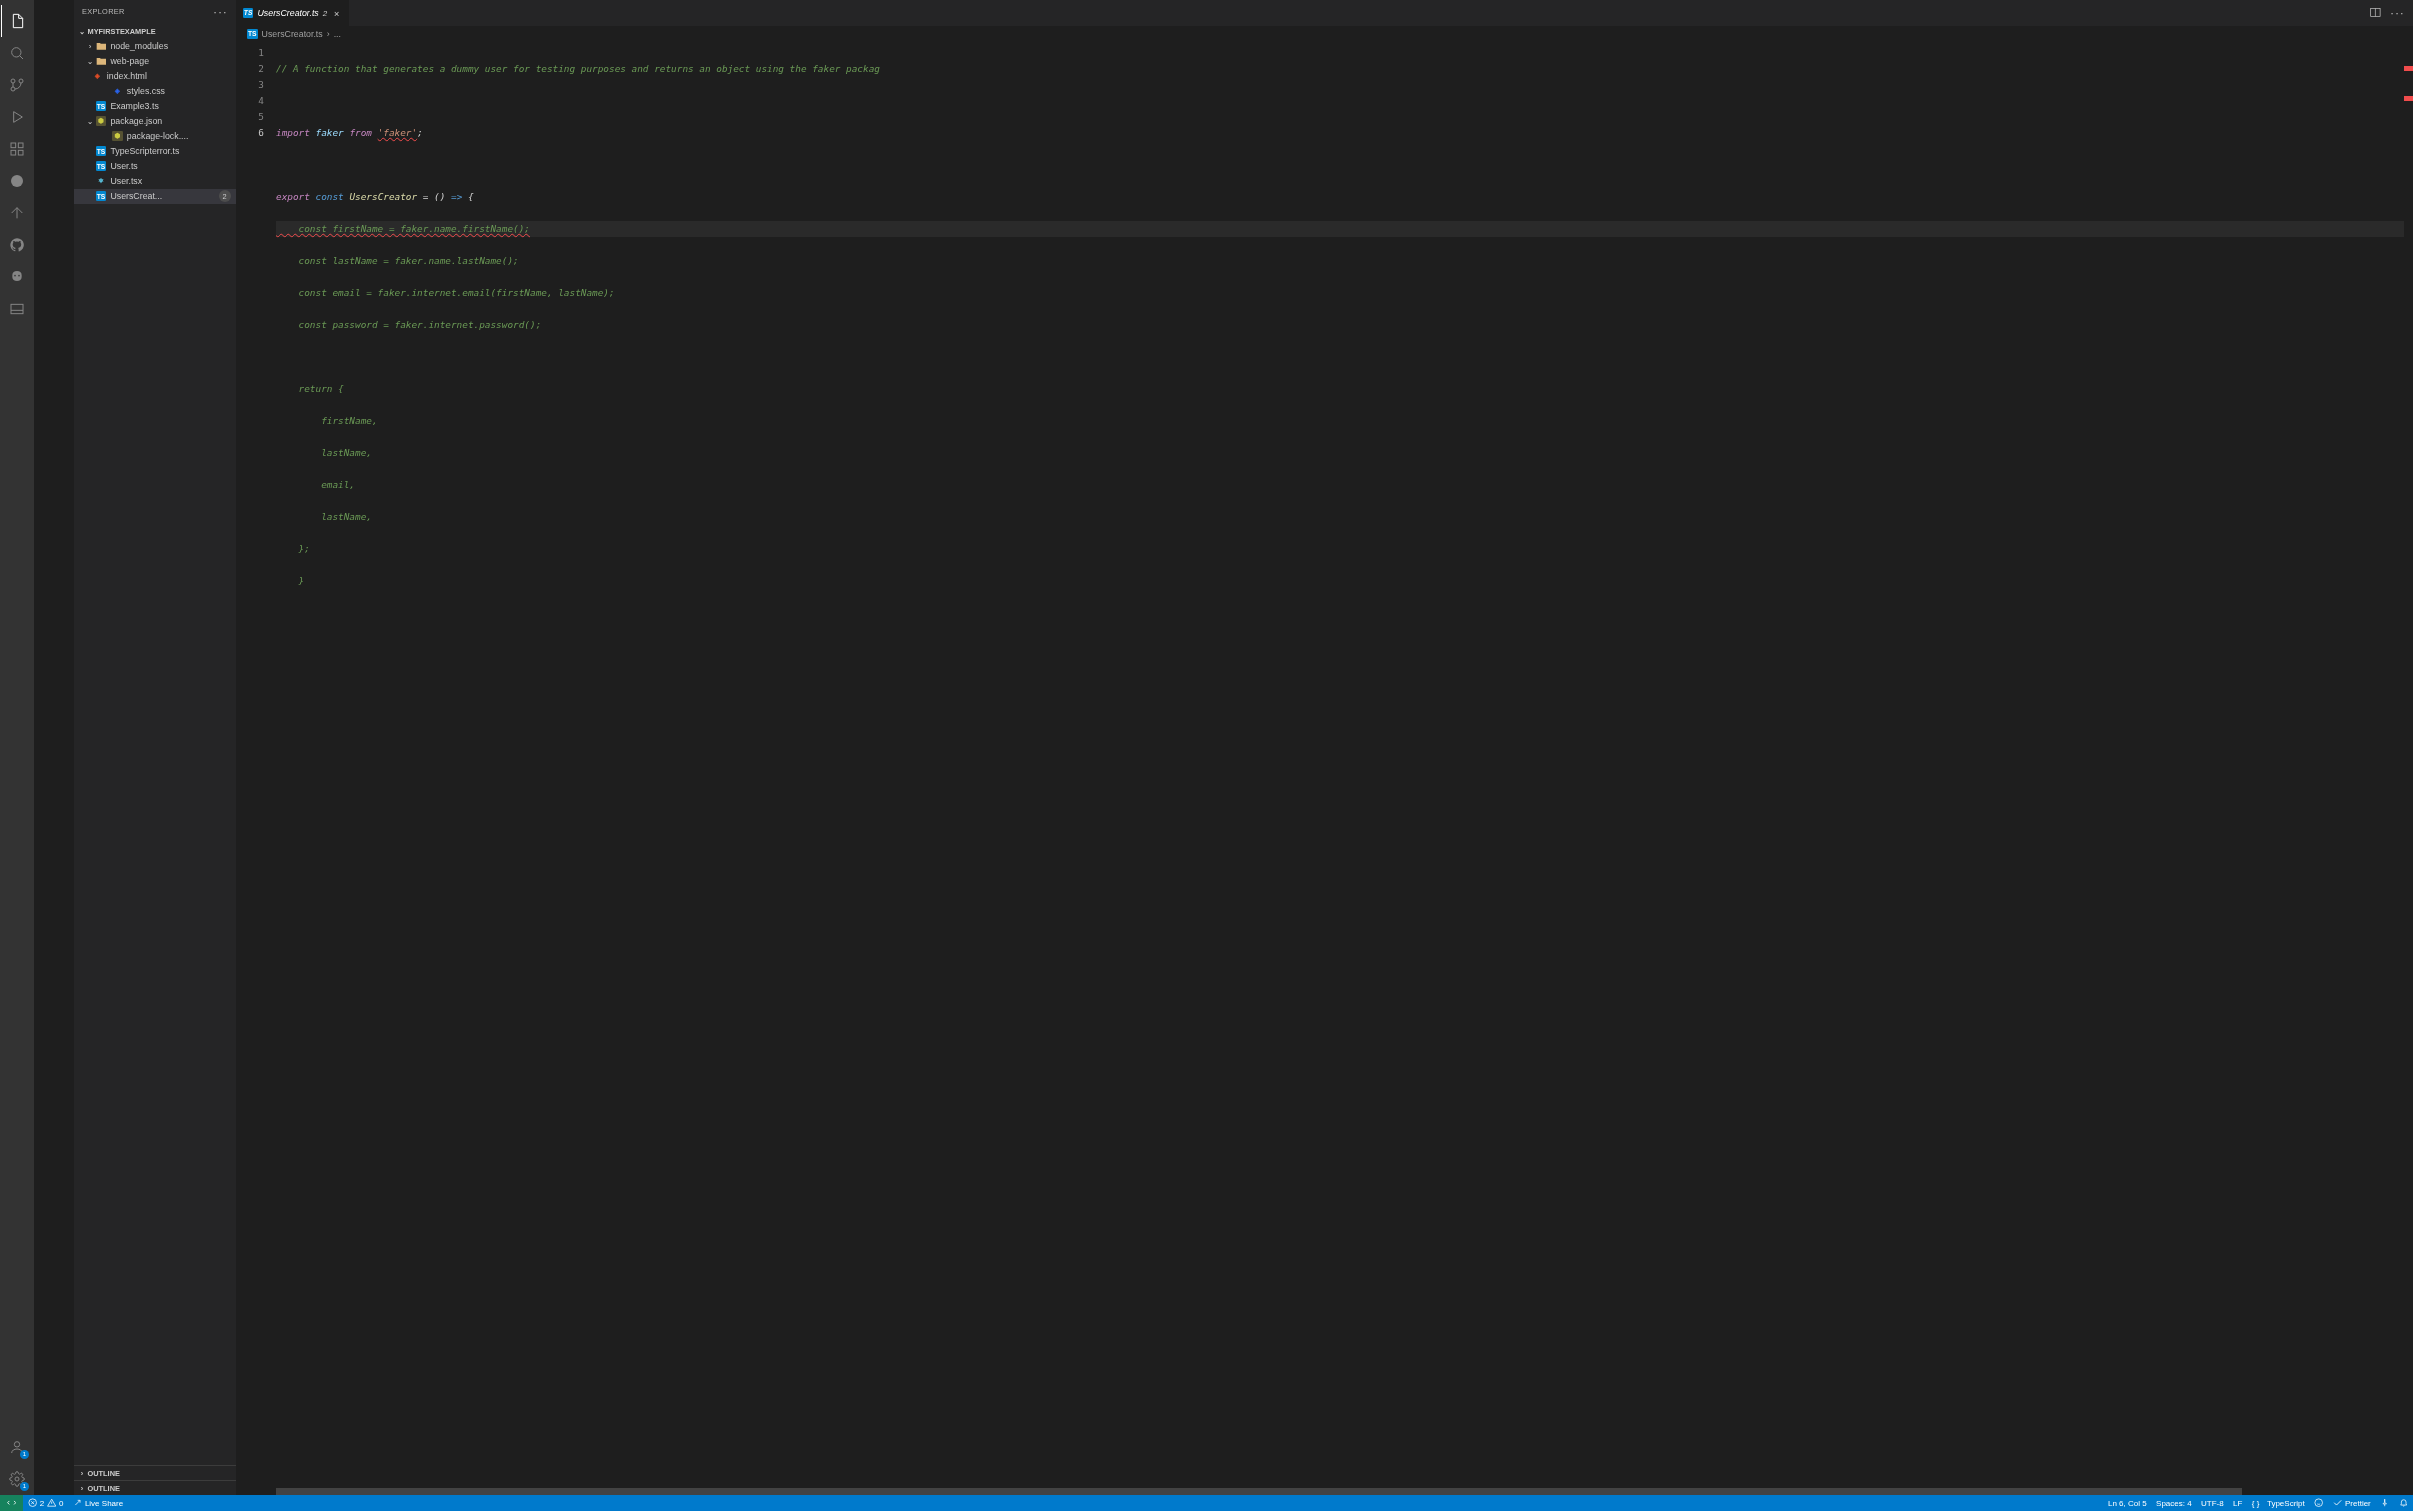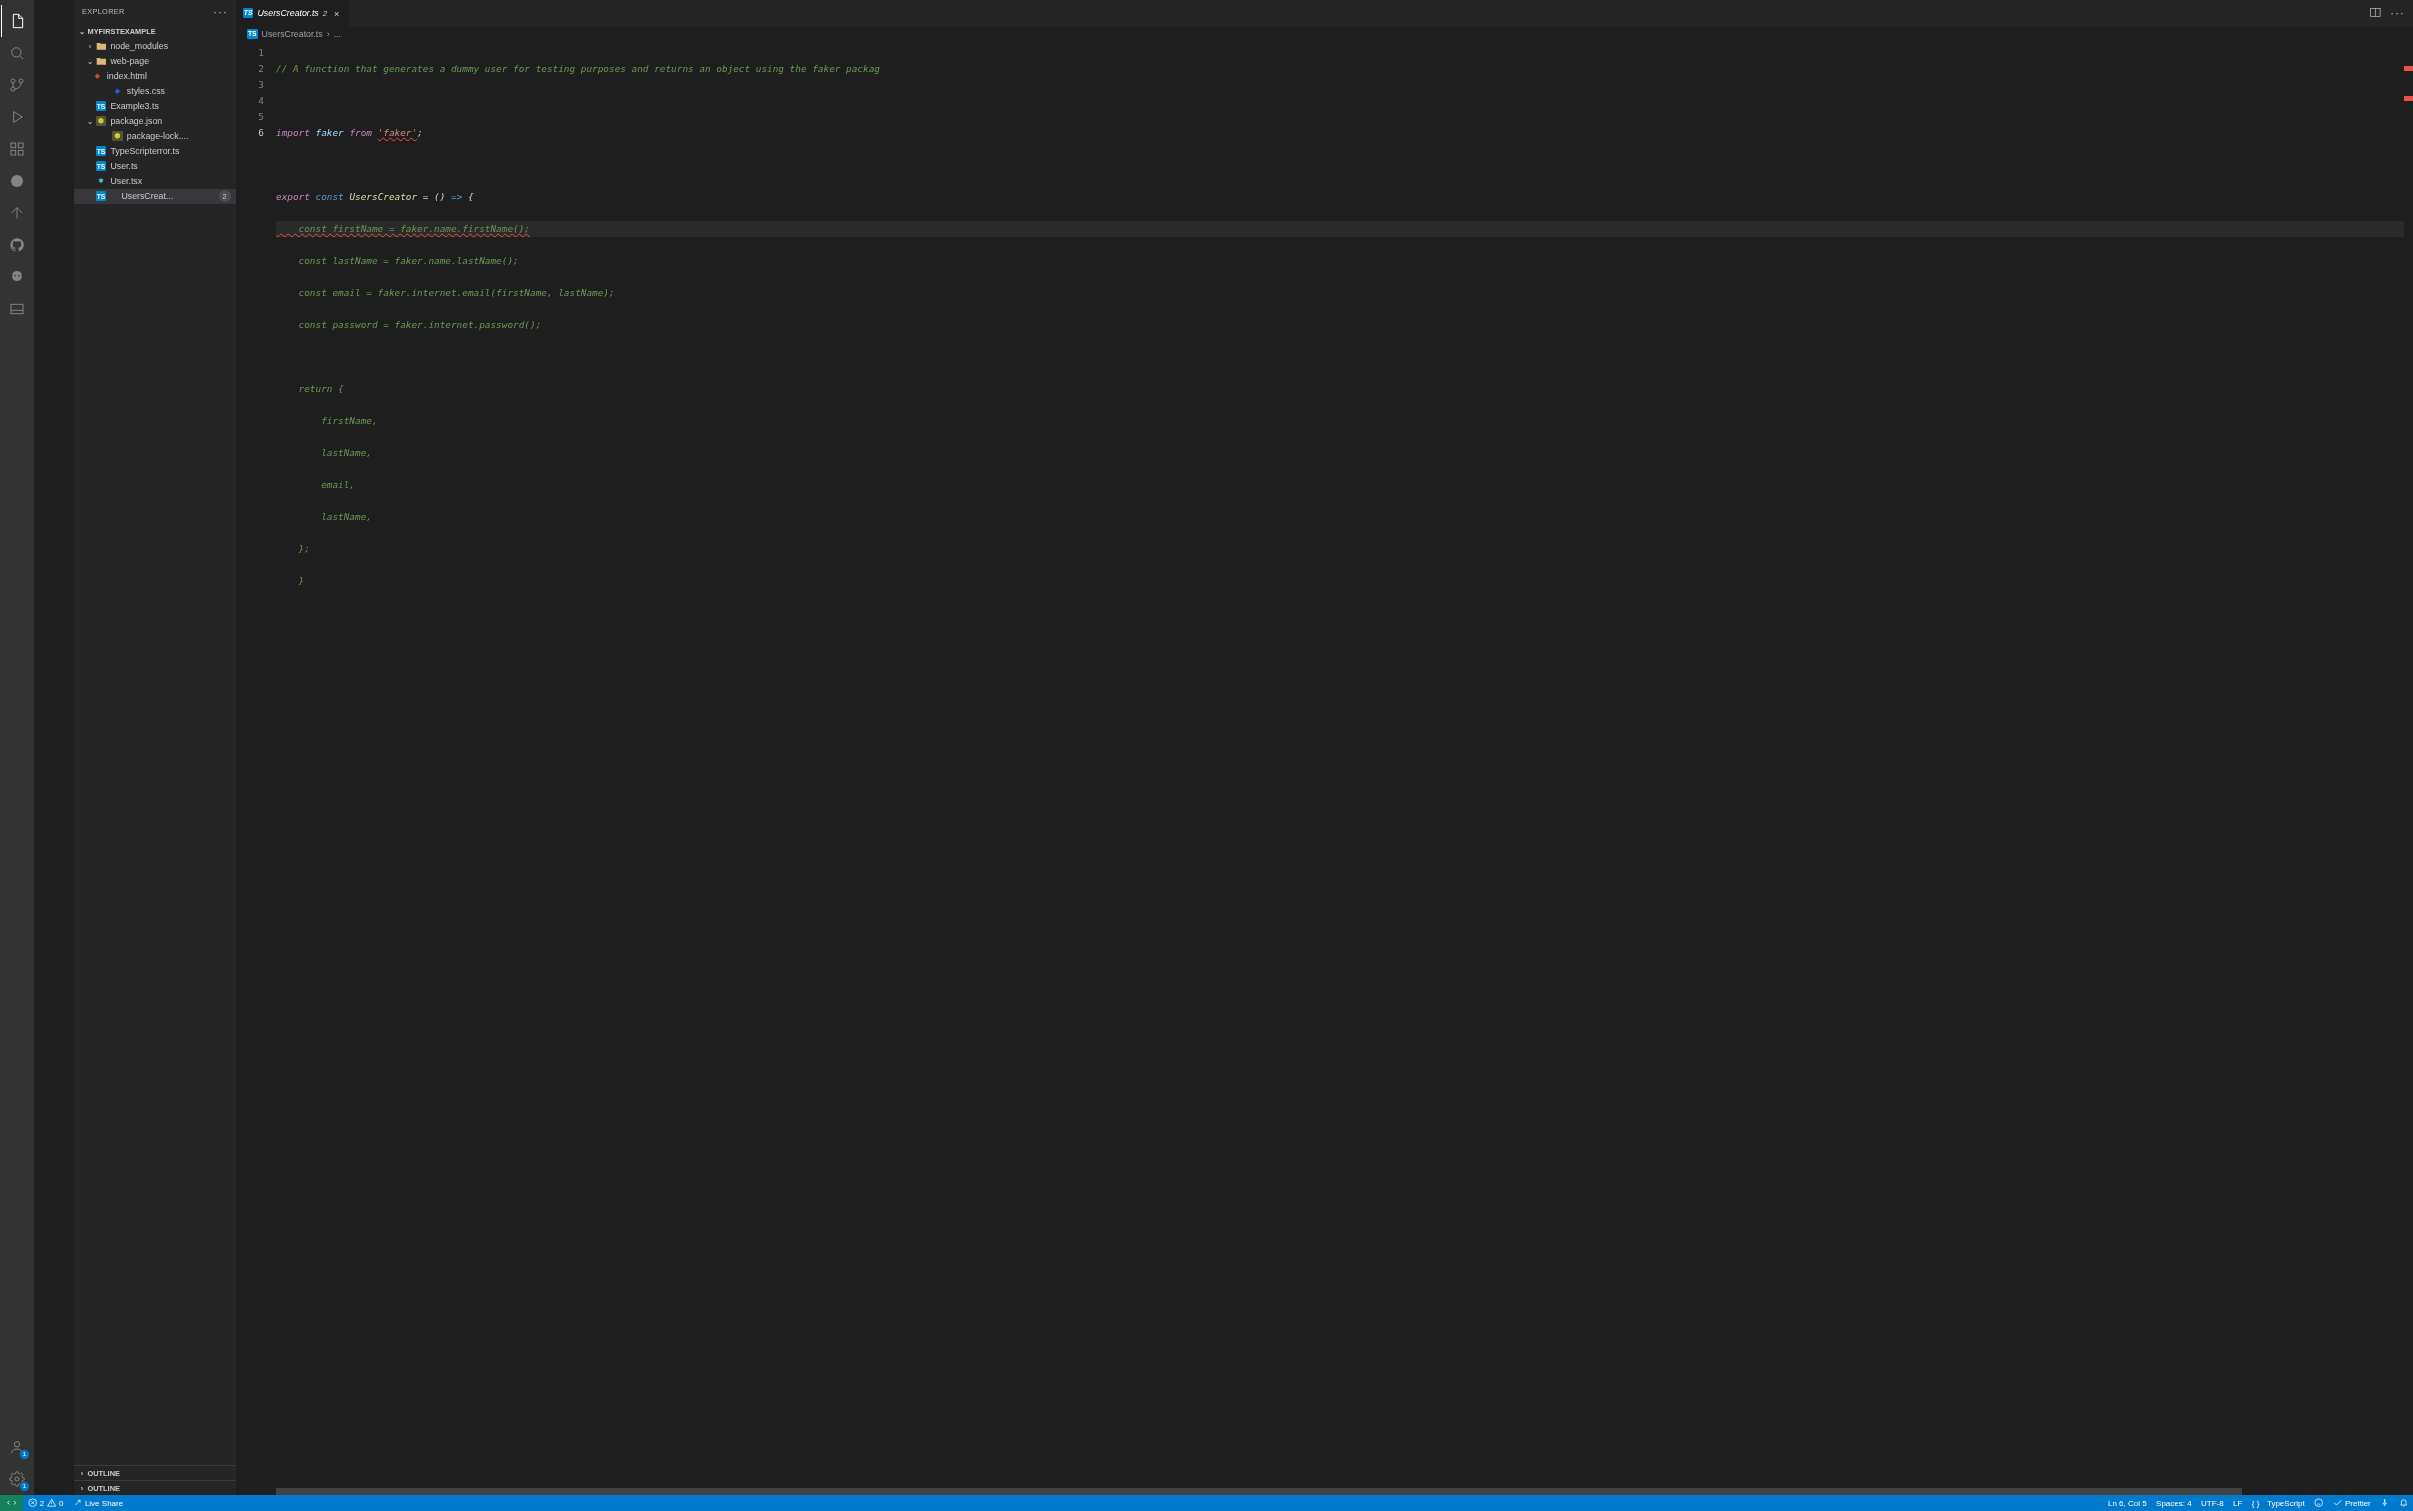--- a/index.html
+++ b/index.html
@@ -15,21 +15,21 @@
 .badge { position:absolute; bottom:4px; right:4px; background:#007acc; color:#fff; border-radius:5.4px; font-size:6px; min-width:9.4px; height:9.4px; display:flex; align-items:center; justify-content:center; padding:0 2px; }
 
 
 .sidebar { width:162px; background:#252526; display:flex; flex-direction:column; color:#ccc;margin-left:40px; }
 .sidebar-header { display:flex; align-items:center; justify-content:space-between; padding:0 8px; height:23.6px; font-size:7.4px; letter-spacing:0.3px; color:#bbb; }
 .dots { color:#ccc; cursor:pointer; letter-spacing:1.3px; font-size:10.8px; }
 .section-title { display:flex; align-items:center; padding:1.3px 2.7px; font-size:7.4px; font-weight:700; color:#ccc; cursor:pointer; height:15px; }
 .section-title .chev { width:10.8px; text-align:center; font-size:7.4px; }
 .tree { flex:1; overflow:auto; font-size:8.8px; }
 .tree-item { display:flex; align-items:center; height:15px; cursor:pointer; padding-right:5.4px; white-space:nowrap; overflow:hidden; }
-.tree-item.selected { background:#37373d;gap:11px; }
+.tree-item.selected { background:#37373d; }
 .tw { width:10.8px; display:flex; align-items:center; justify-content:center; font-size:8px; color:#ccc; }
 .fi { width:10.8px; height:10.8px; margin-right:4px; display:flex; align-items:center; justify-content:center; font-size:6.7px; font-weight:700; border-radius:1.3px; }
 .fi.folder { color:#dcb67a; }
 .fi.ts { background:#0288d1; color:#fff; }
 .fi.json { background:#f1e05a3d; color:#cbcb41; }
 .fi.react { color:#61dafb; }
 .fi.html { color:#e44d26; }
 .fi.css { color:#2965f1; }
 .fi.nm { color:#8bc34a; }
 .count { margin-left:auto; display:flex; align-items:center; justify-content:center; min-width:12px; height:12px; border-radius:6px; background:#4d4d4d; font-size:7.4px; padding:0 3.4px; }

